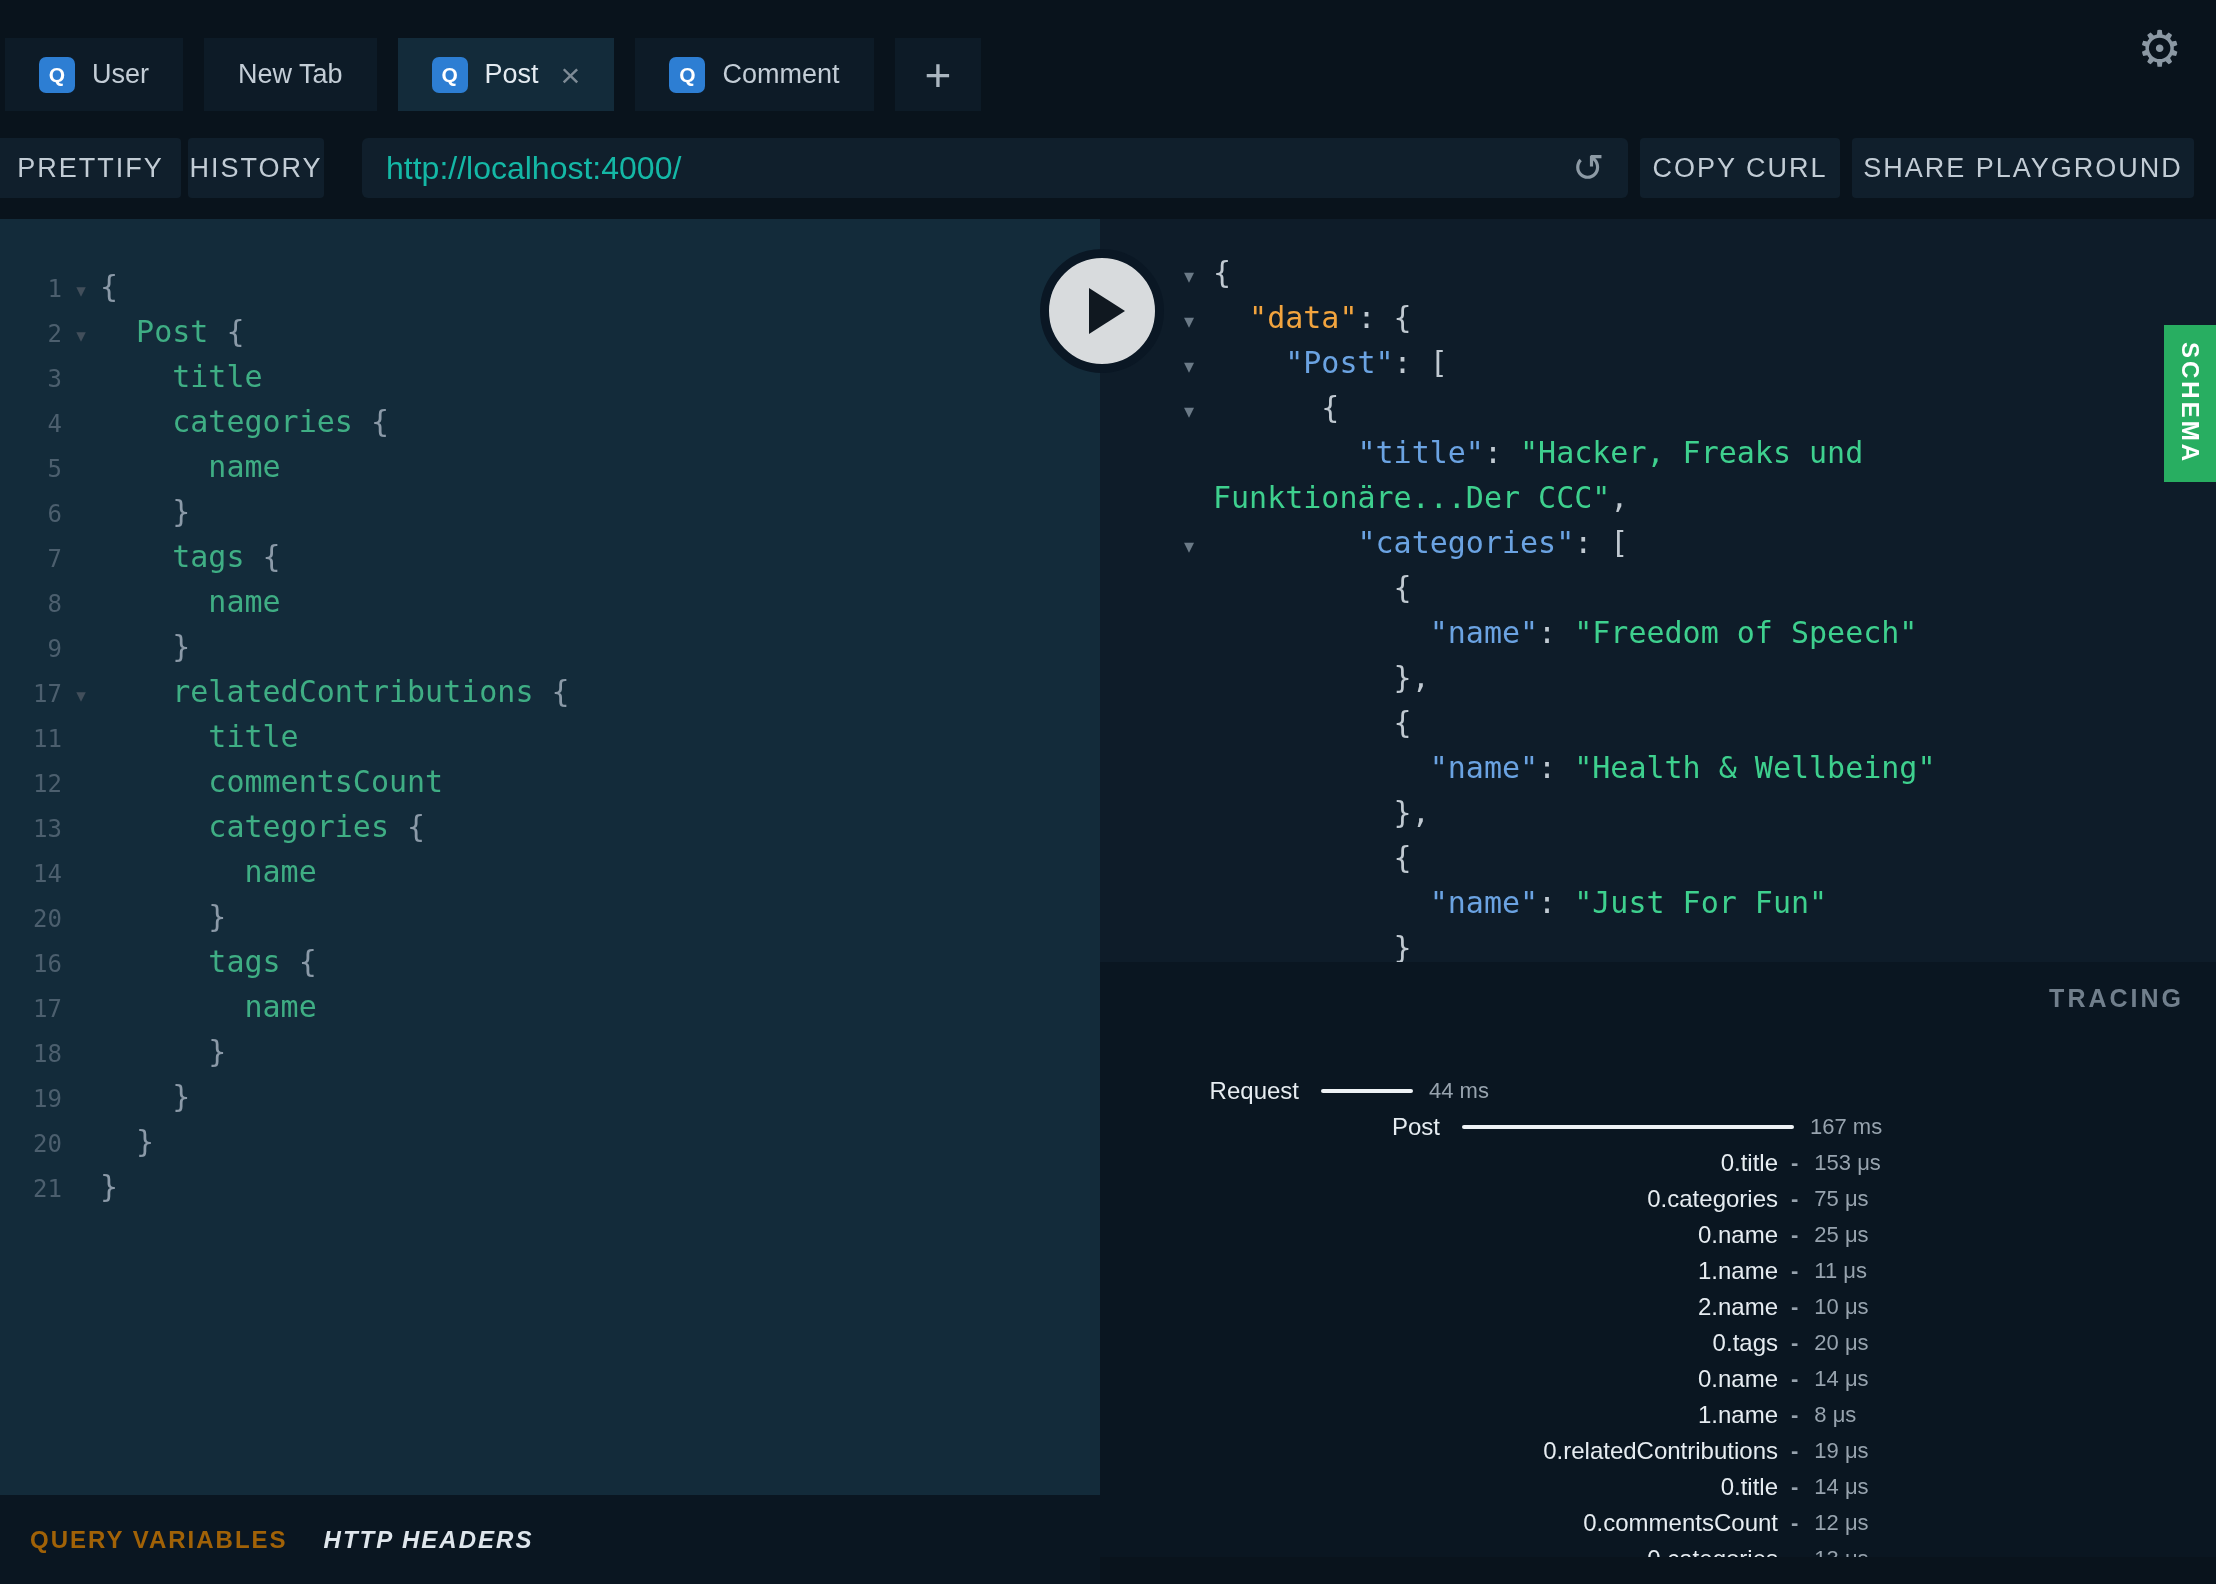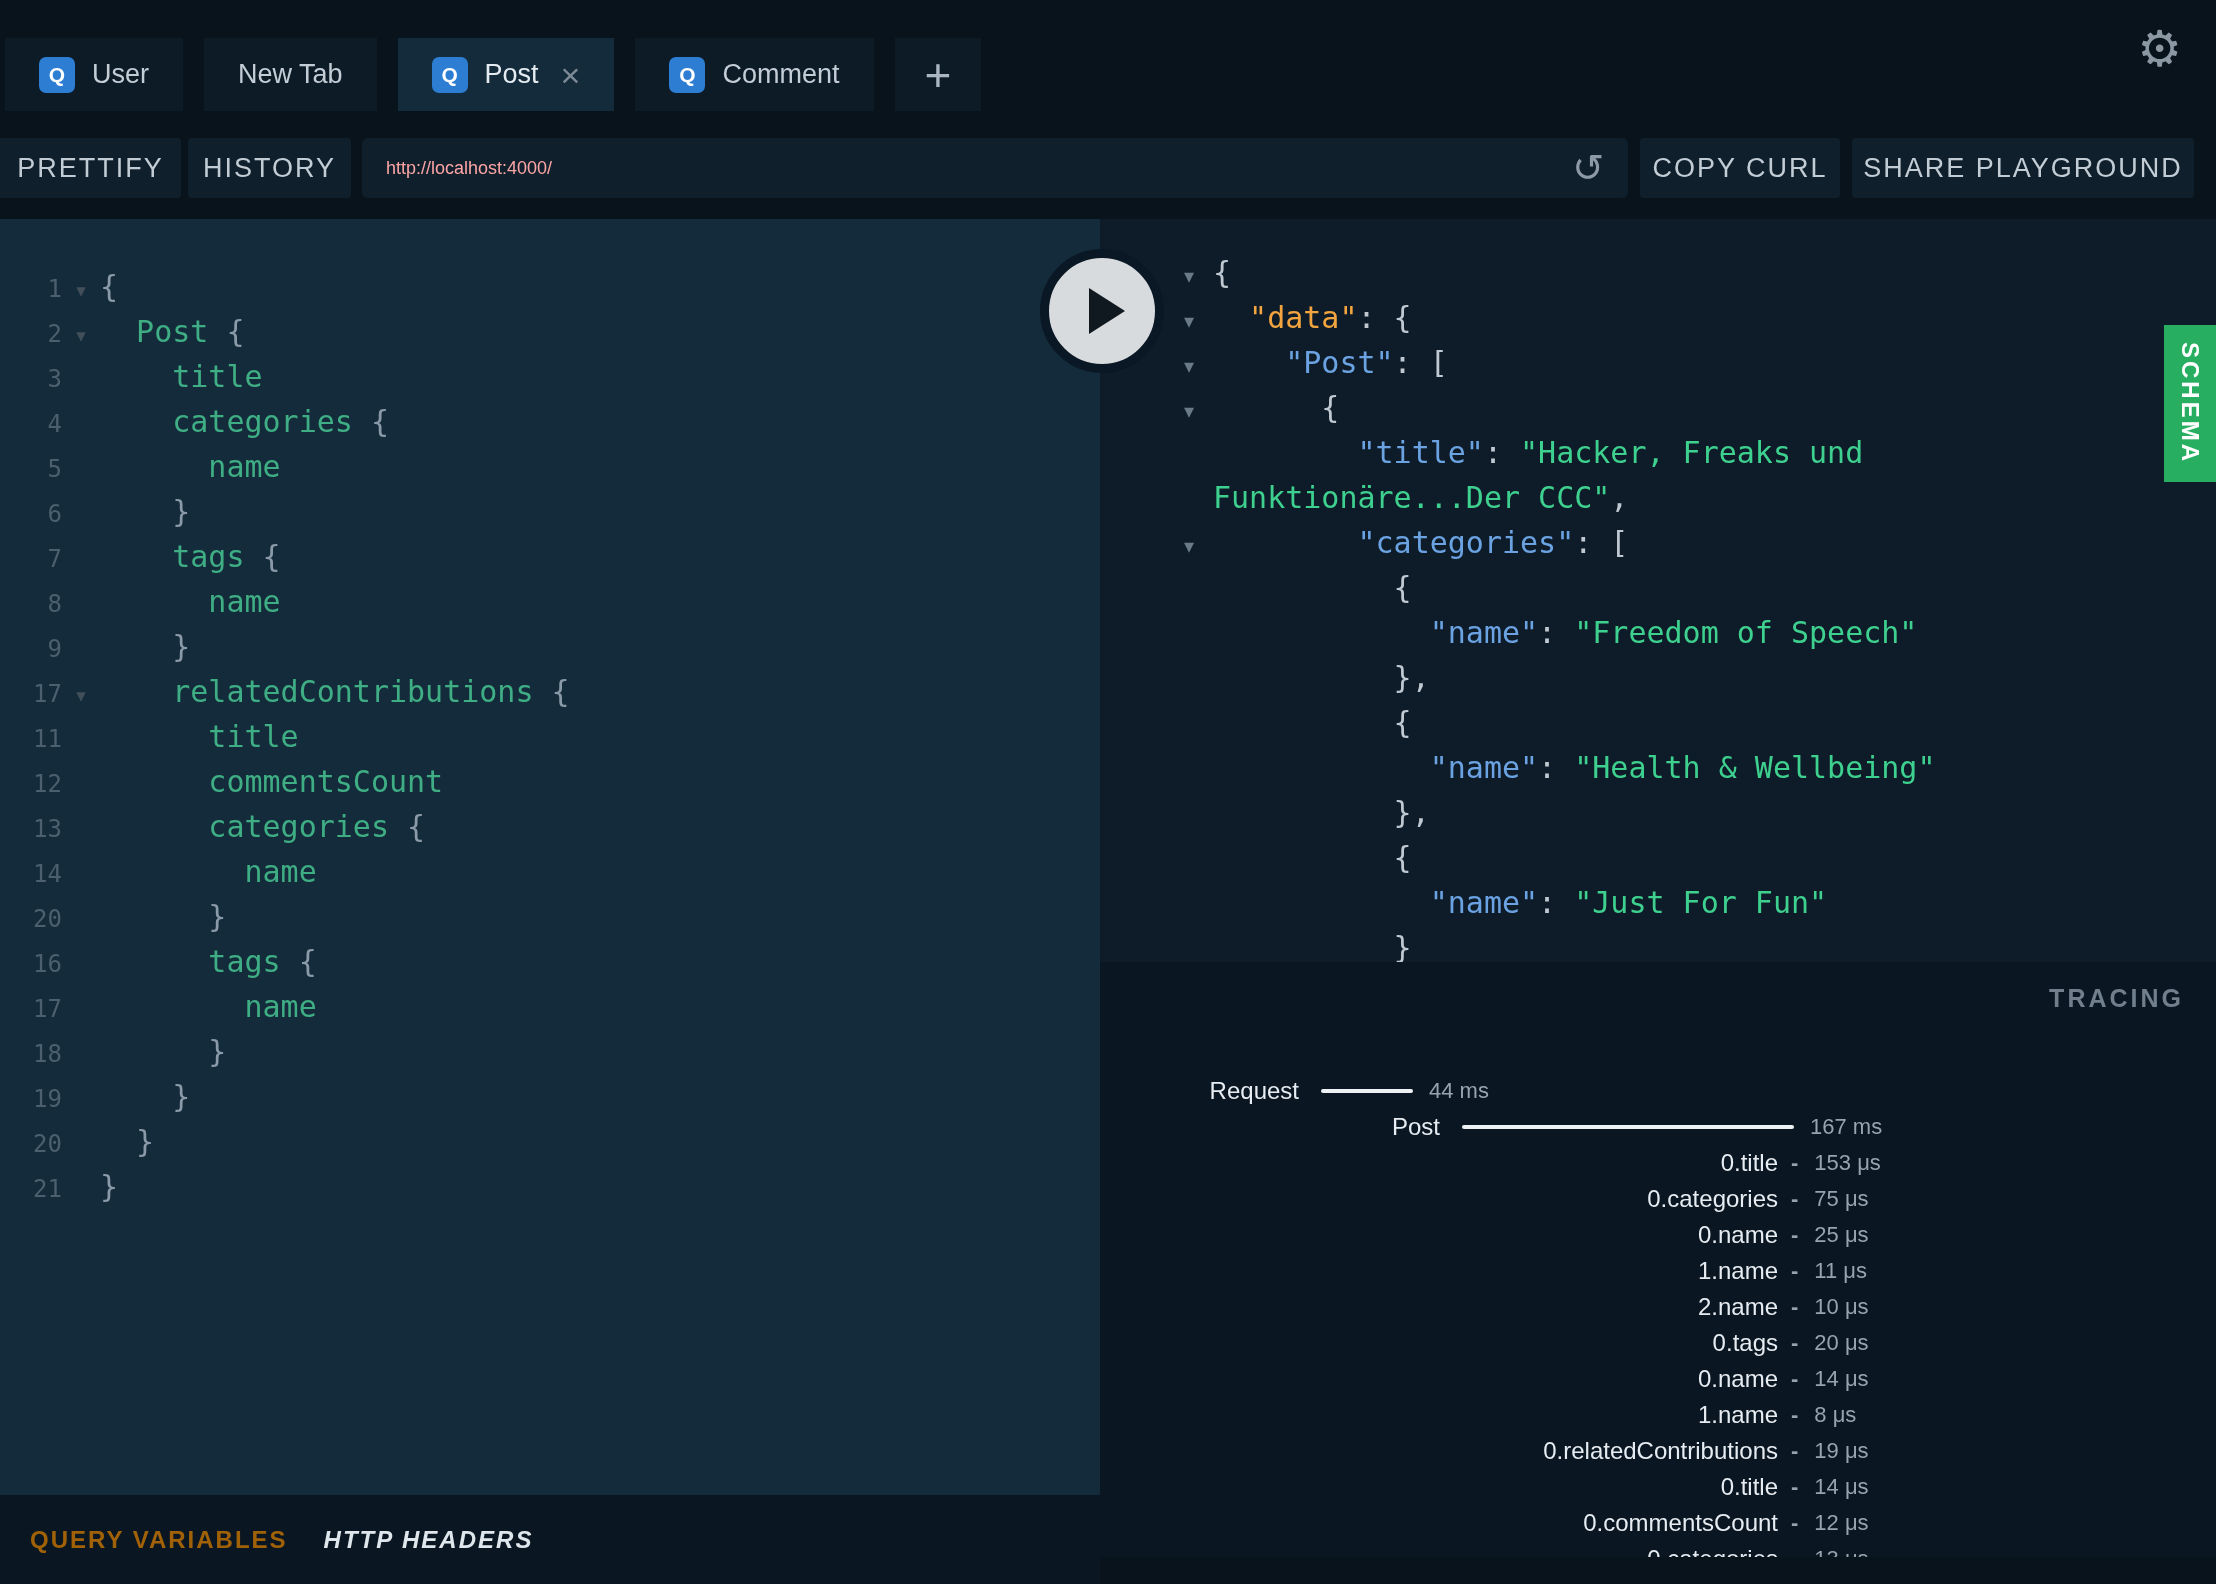--- a/index.html
+++ b/index.html
@@ -20,27 +20,27 @@
   .tab.plus { font-size:46px; color:#aab6c0; padding:0 30px; }
   .gear { position:absolute; top:24px; right:34px; font-size:50px; color:#8b98a3;
           font-family:"DejaVu Sans", sans-serif; cursor:pointer; line-height:1; }
 
   
   .toolbar { position:absolute; top:113px; left:0; width:2216px; height:106px; }
   .tbtn { position:absolute; top:25px; height:60px; background:#101f2c; border:none;
           border-radius:4px; color:#c2ccd5; font-family:"Liberation Sans", sans-serif;
           font-size:27px; letter-spacing:2px; font-weight:500; cursor:pointer; }
   #btn-prettify { left:0; width:181px; border-radius:0 4px 4px 0; }
-  #btn-history  { left:188px; width:163px; }
+  #btn-history  { left:188px; width:136px; }
   #btn-copy-curl{ left:1640px; width:200px; }
   #btn-share    { left:1852px; width:342px; }
   .urlwrap { position:absolute; left:362px; top:25px; width:1266px; height:60px;
              background:#101f2c; border-radius:6px; display:flex; align-items:center;
              padding:0 24px; }
-  .url-text { color:#fca5a5; font-size:18px; flex:1; white-space:nowrap; }
+  .url-text { color:#14b8a6; font-size:32px; flex:1; white-space:nowrap; }
   .reload { color:#8d9aa5; font-size:38px; font-family:"DejaVu Sans", sans-serif;
             line-height:1; cursor:pointer; }
 
   
   .editor { position:absolute; left:0; top:219px; width:1100px; height:1276px;
             background:#132b3a; padding-top:45px; overflow:hidden; }
   .response { position:absolute; left:1100px; top:219px; width:1116px; height:770px;
               background:#0e1c29; padding-top:31px; overflow:hidden; }
   .cl { height:45px; line-height:45px; white-space:pre;
         font-family:"DejaVu Sans Mono", monospace; font-size:30px; }

